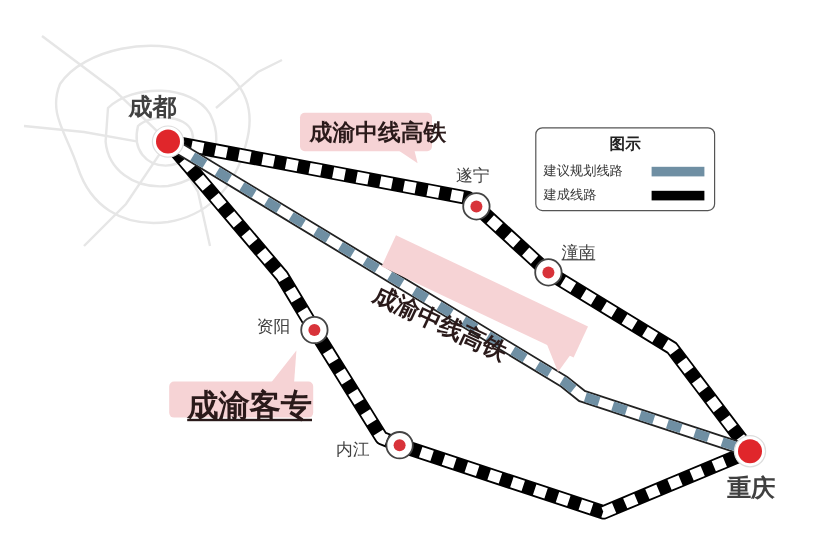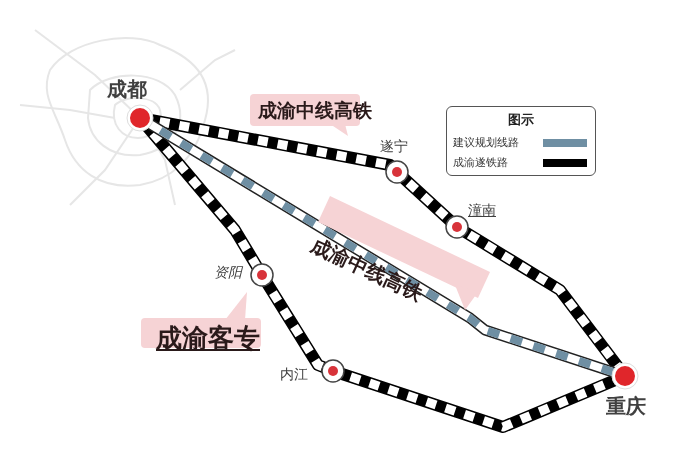--- a/index.html
+++ b/index.html
@@ -85,27 +85,27 @@
     </g>
   <g>
       <circle cx="625" cy="376" r="13" fill="#fff" stroke="#ddd"></circle>
       <circle cx="625" cy="376" r="10" fill="#e0262b"></circle>
     </g>
 </svg>
 
 <div class="city-label city-major" style="left:107px;top:76px;">成都</div>
 <div class="city-label city-minor" style="left:380px;top:138px;text-align:center;">遂宁</div>
 <div class="city-label city-minor" style="left:468px;top:202px;text-decoration:underline;">潼南</div>
-<div class="city-label city-minor" style="left:214px;top:264px;font-style:italic;">资阳</div>
+<div class="city-label city-minor" style="left:214px;top:264px;">资阳</div>
 <div class="city-label city-minor" style="left:280px;top:366px;">内江</div>
 <div class="city-label city-major" style="left:606px;top:393px;">重庆</div>
 
 <div class="callout" style="left:258px;top:98px;font-size:19px;">成渝中线高铁</div>
 <div class="callout" style="left:318px;top:232px;font-size:20px;transform:rotate(25deg);transform-origin:left top;">成渝中线高铁</div>
 <div class="callout" style="left:156px;top:321px;font-size:26px;text-decoration:underline;">成渝客专</div>
 
 <div class="legend">
   <div class="legend-title">图示</div>
   <div class="legend-row" style="top:28px;text-align:center;">建议规划线路</div>
   <div class="legend-swatch" style="top:32px;background:#6f8fa3;"></div>
-  <div class="legend-row" style="top:48px;">成渝遂铁路</div>
+  <div class="legend-row" style="top:48px;">建成线路</div>
   <div class="legend-swatch" style="top:52px;background:#000;"></div>
 </div>
 
 </body></html>

